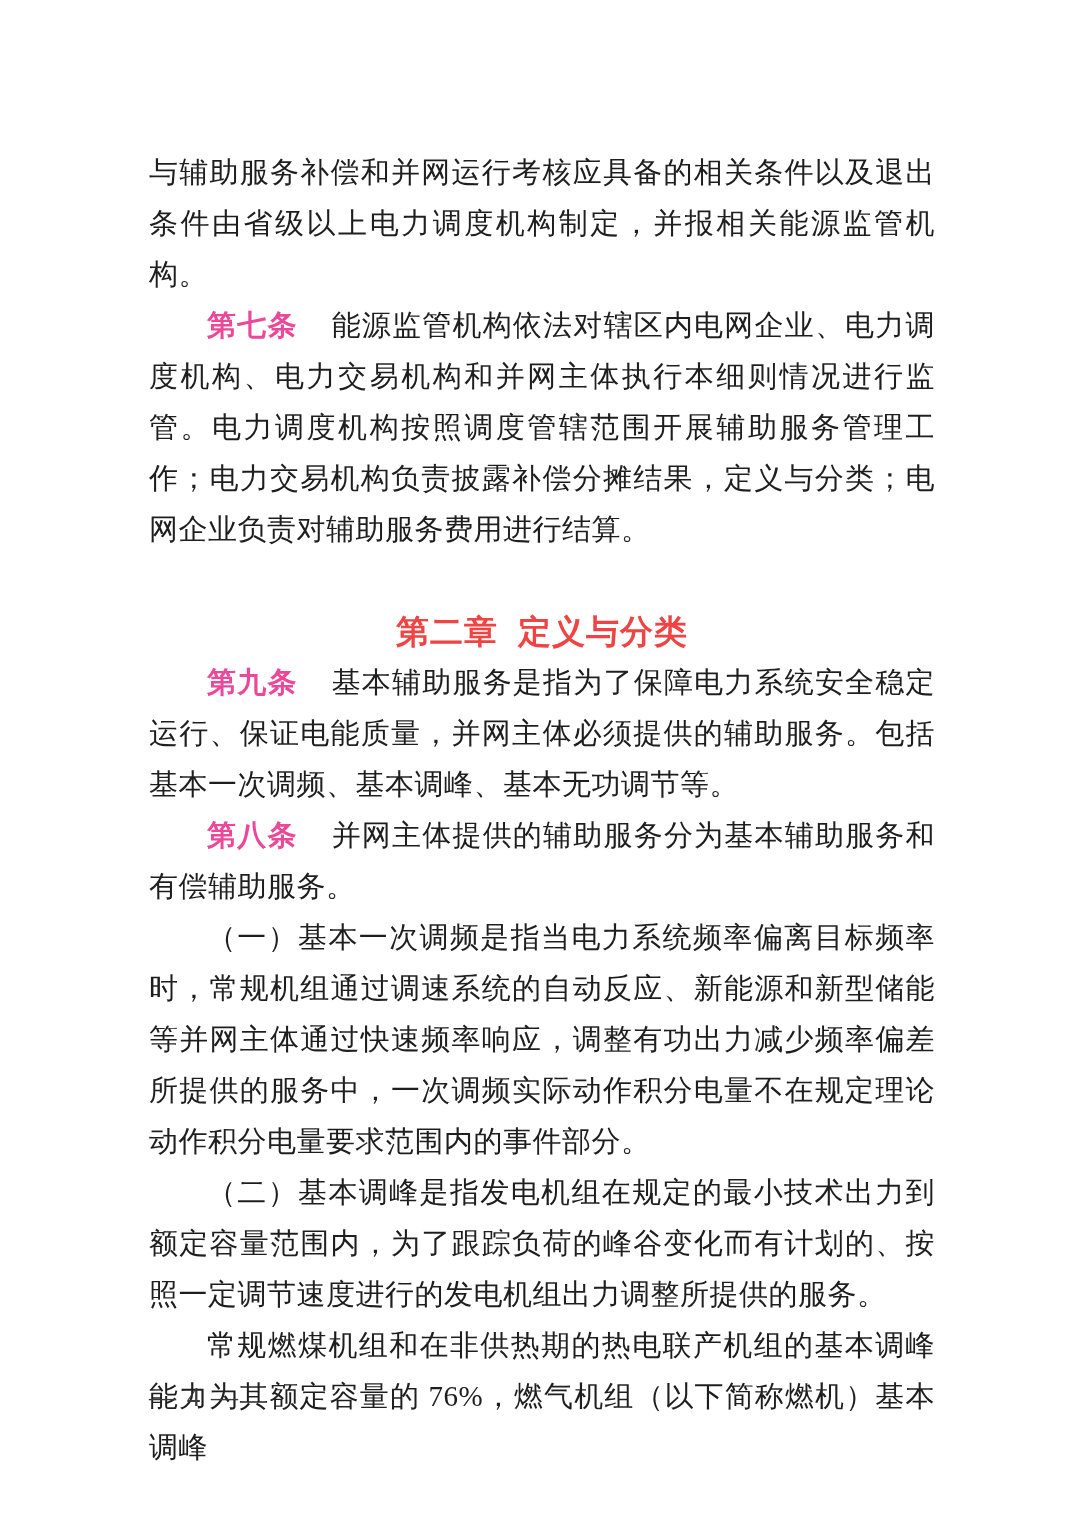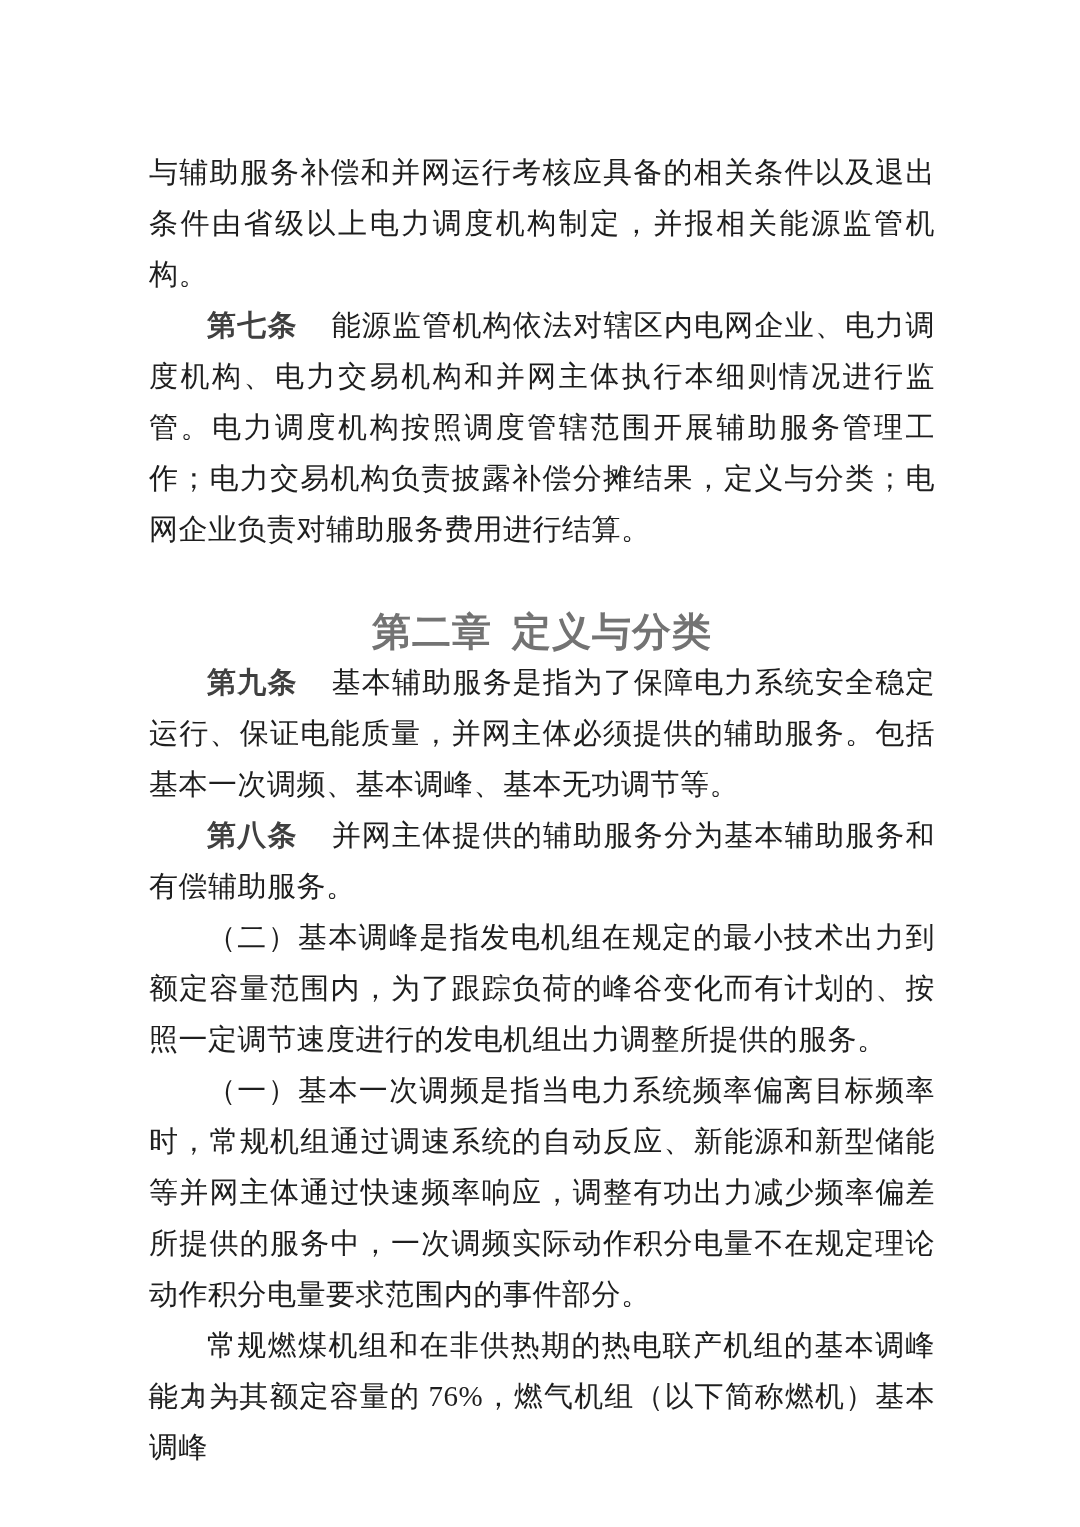--- a/index.html
+++ b/index.html
@@ -31,31 +31,31 @@
     text-justify: inter-character;
     letter-spacing: 0.5px;
     color: #1e1e1e;
   }
   .indent {
     text-indent: 58px;
   }
   .article-label {
     font-family: "Liberation Sans", "DejaVu Sans", sans-serif;
     font-weight: bold;
-    color: #404040;
+    color: #ec4899;
     padding-right: 34px;
   }
   .chapter-heading {
     margin: 51px 0 0 0;
-    font-size: 39px;
+    font-size: 33px;
     line-height: 51px;
     font-weight: bold;
     font-family: "Liberation Sans", "DejaVu Sans", sans-serif;
     text-align: center;
-    color: #737373;
+    color: #ef4444;
     letter-spacing: 1px;
   }
   .chapter-num {
     margin-right: 20px;
   }
   .footer {
     position: absolute;
     left: 143px;
     top: 1380px;
     font-size: 27px;
@@ -74,22 +74,22 @@
     <p class="para">与辅助服务补偿和并网运行考核应具备的相关条件以及退出条件由省级以上电力调度机构制定，并报相关能源监管机构。</p>
 
     <p class="para indent"><span class="article-label">第七条</span><span>能源监管机构依法对辖区内电网企业、电力调度机构、电力交易机构和并网主体执行本细则情况进行监管。电力调度机构按照调度管辖范围开展辅助服务管理工作；电力交易机构负责披露补偿分摊结果，定义与分类；电网企业负责对辅助服务费用进行结算。</span></p>
 
     <h2 class="chapter-heading"><span class="chapter-num">第二章</span><span>定义与分类</span></h2>
 
     <p class="para indent"><span class="article-label">第九条</span><span>基本辅助服务是指为了保障电力系统安全稳定运行、保证电能质量，并网主体必须提供的辅助服务。包括基本一次调频、基本调峰、基本无功调节等。</span></p>
 
     <p class="para indent"><span class="article-label">第八条</span><span>并网主体提供的辅助服务分为基本辅助服务和有偿辅助服务。</span></p>
 
+    <p class="para indent">（一）基本一次调频是指当电力系统频率偏离目标频率时，常规机组通过调速系统的自动反应、新能源和新型储能等并网主体通过快速频率响应，调整有功出力减少频率偏差所提供的服务中，一次调频实际动作积分电量不在规定理论动作积分电量要求范围内的事件部分。</p>
+
     <p class="para indent">（二）基本调峰是指发电机组在规定的最小技术出力到额定容量范围内，为了跟踪负荷的峰谷变化而有计划的、按照一定调节速度进行的发电机组出力调整所提供的服务。</p>
-
-    <p class="para indent">（一）基本一次调频是指当电力系统频率偏离目标频率时，常规机组通过调速系统的自动反应、新能源和新型储能等并网主体通过快速频率响应，调整有功出力减少频率偏差所提供的服务中，一次调频实际动作积分电量不在规定理论动作积分电量要求范围内的事件部分。</p>
 
     <p class="para indent">常规燃煤机组和在非供热期的热电联产机组的基本调峰能力为其额定容量的 76%，燃气机组（以下简称燃机）基本调峰</p>
 
   </div>
 
   <div class="footer">— 4 —</div>
 </div>
 
 </body></html>

